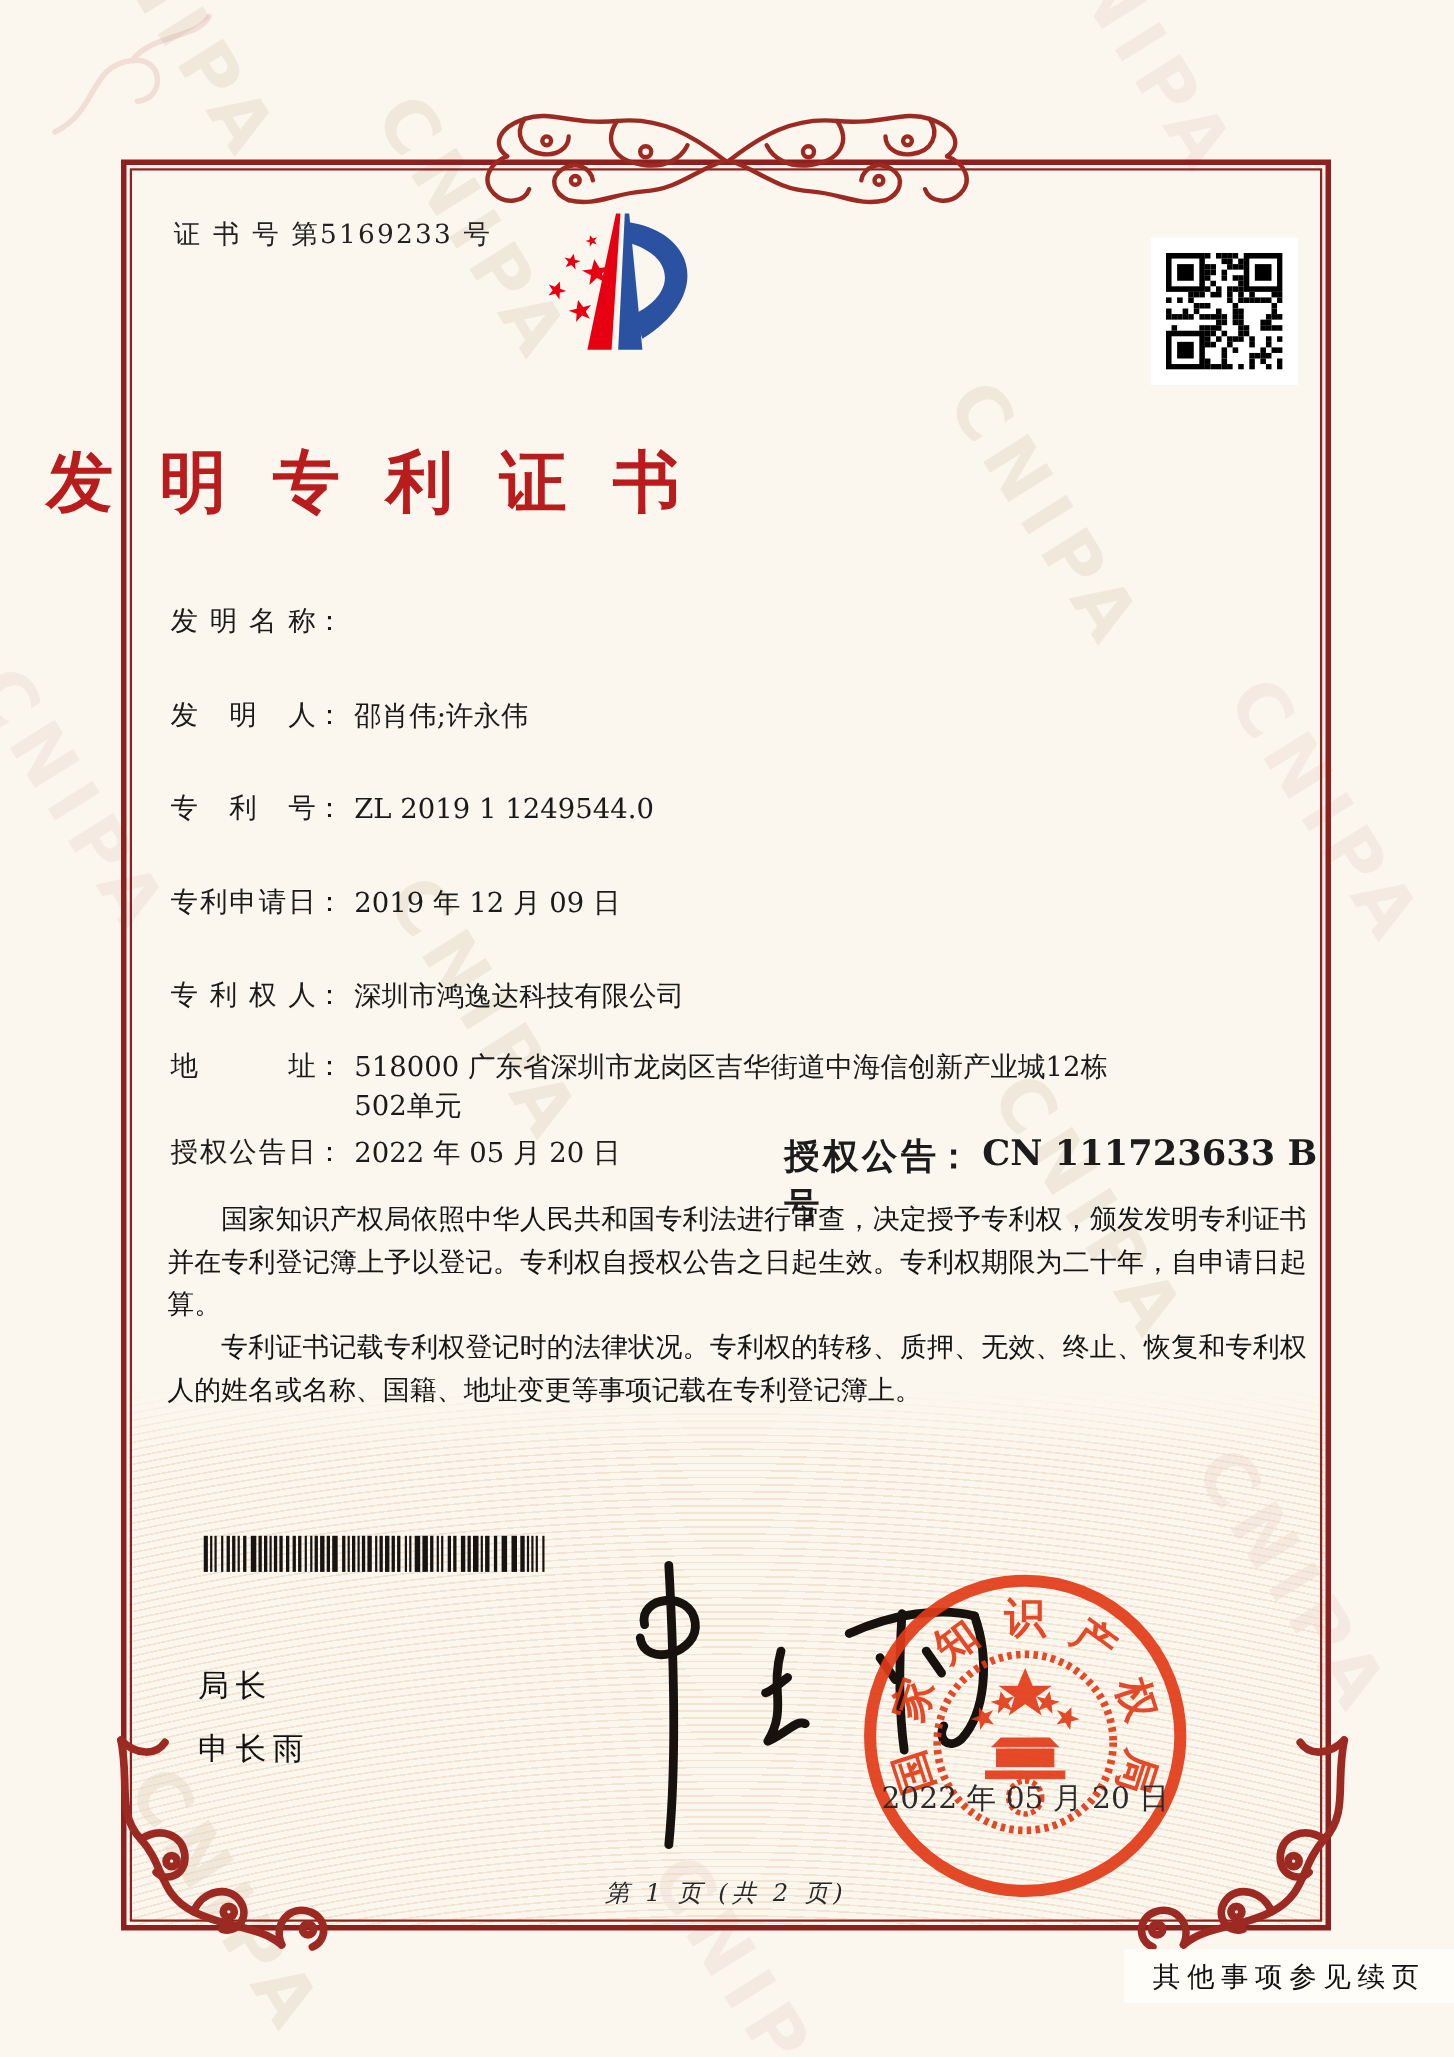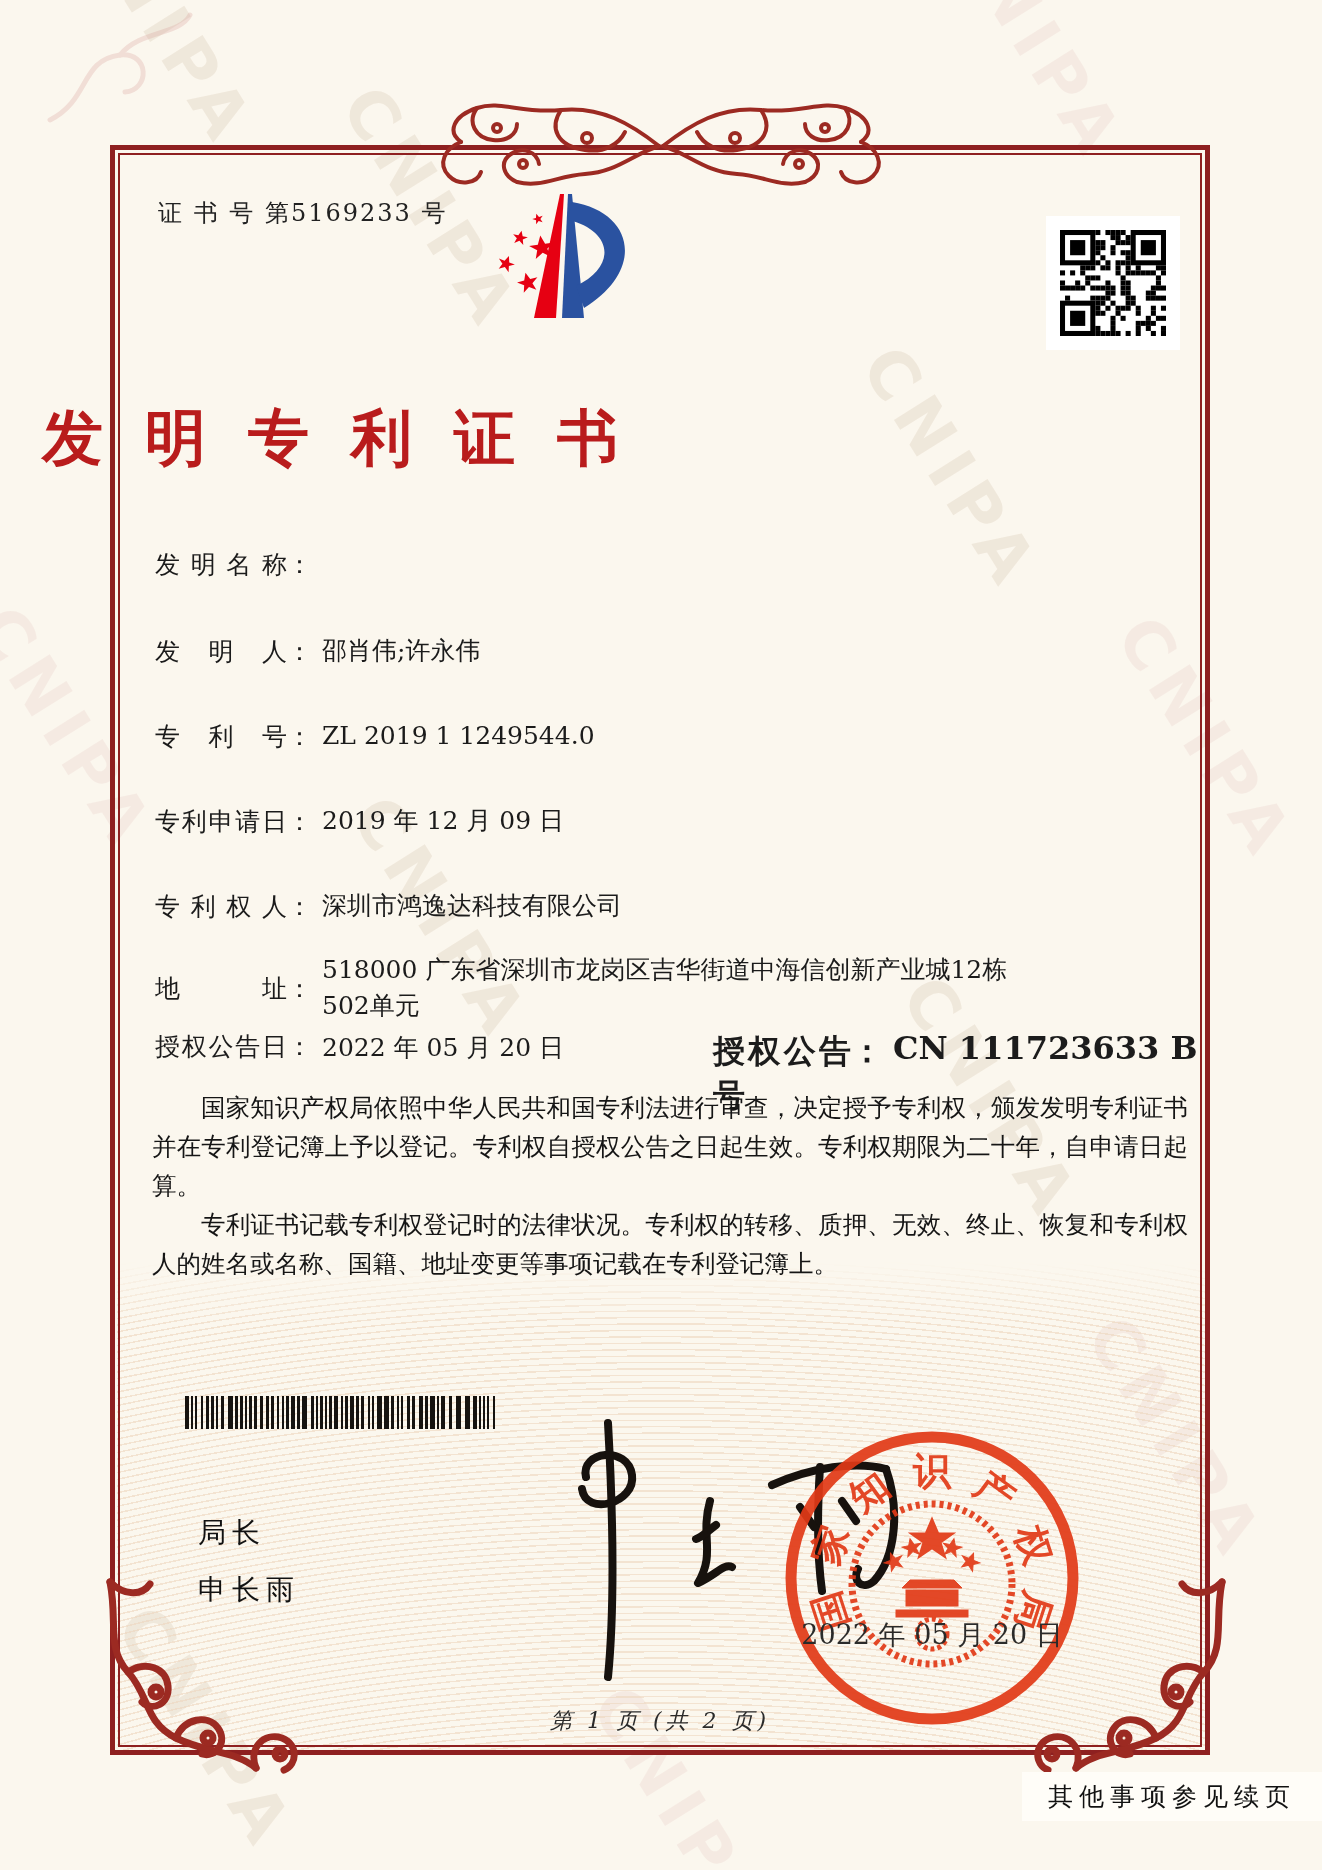--- a/index.html
+++ b/index.html
@@ -35,36 +35,36 @@
   
   .certno{position:absolute; left:158px; top:197px; font-size:24px; letter-spacing:2px; color:#222;}
   .title{
     position:absolute; left:0; top:398px; width:100%; 
     font-size:61px; font-weight:bold; letter-spacing:42px; text-indent:42px; color:#b91c1c;
   }
   .logo{position:absolute; left:476px; top:186px;}
   .qrwrap{position:absolute; left:1046px; top:216px; width:134px; height:134px; background:#fff;}
   .qrwrap svg{position:absolute; left:14px; top:14px;}
   
-  .frow{position:absolute; left:155px; font-size:25px; display:flex; align-items:center; color:#1b1b1b;}
+  .frow{position:absolute; left:155px; font-size:25px; display:flex; align-items:flex-start; color:#1b1b1b;}
   .flabel{display:inline-block; width:132px; text-align:justify; text-align-last:justify; flex:none;}
   .fcolon{flex:none;}
   .fvalue{margin-left:10px; max-width:705px; line-height:36px;}
   .grant-left{position:absolute; left:155px; top:1030px; font-size:25px; display:flex;}
   .grant-right{position:absolute; left:713px; top:1030px; font-size:32px; display:flex;font-weight:bold;}
   .grant-right .flabel{width:138px;}
   
   .notice{
     position:absolute; left:152px; top:1088px; width:1036px;
     font-size:24.5px; line-height:39px; text-align:justify; color:#151515;
   }
   .notice p{margin:0; text-indent:2em;}
   
   .barcode{position:absolute; left:185px; top:1396px;}
-  .director{position:absolute; left:198px; font-family:"DejaVu Sans","Liberation Sans",sans-serif;
+  .director{position:absolute; left:180px; font-family:"DejaVu Sans","Liberation Sans",sans-serif;
     font-size:28px; letter-spacing:6px; color:#111;}
   .director.t1{top:1514px;}
   .director.t2{top:1571px;}
   .signature{position:absolute; left:520px; top:1405px;}
   .seal{position:absolute; left:772px; top:1418px;}
   .pagenum{position:absolute; left:110px; top:1706px; width:1100px; text-align:center;
     font-size:22px; letter-spacing:4px; color:#2a2a2a;font-style:italic;}
   .footnote-box{
     position:absolute; left:0; top:1772px; width:100%; text-align:right;
   }

